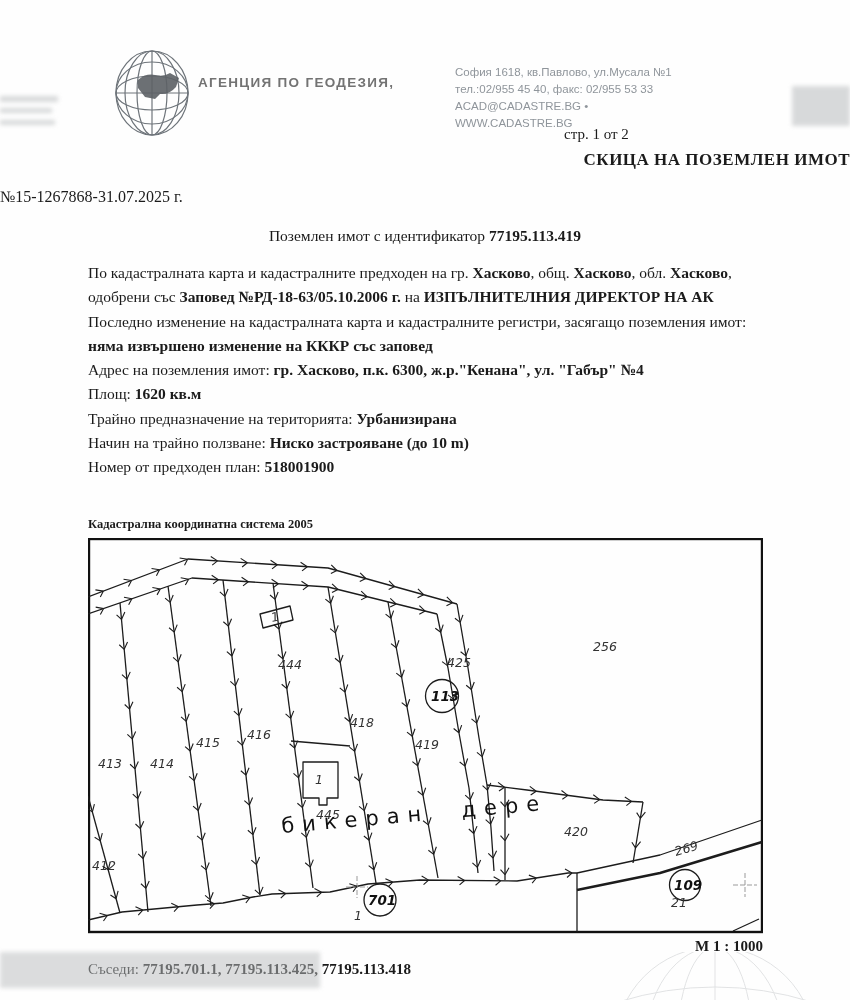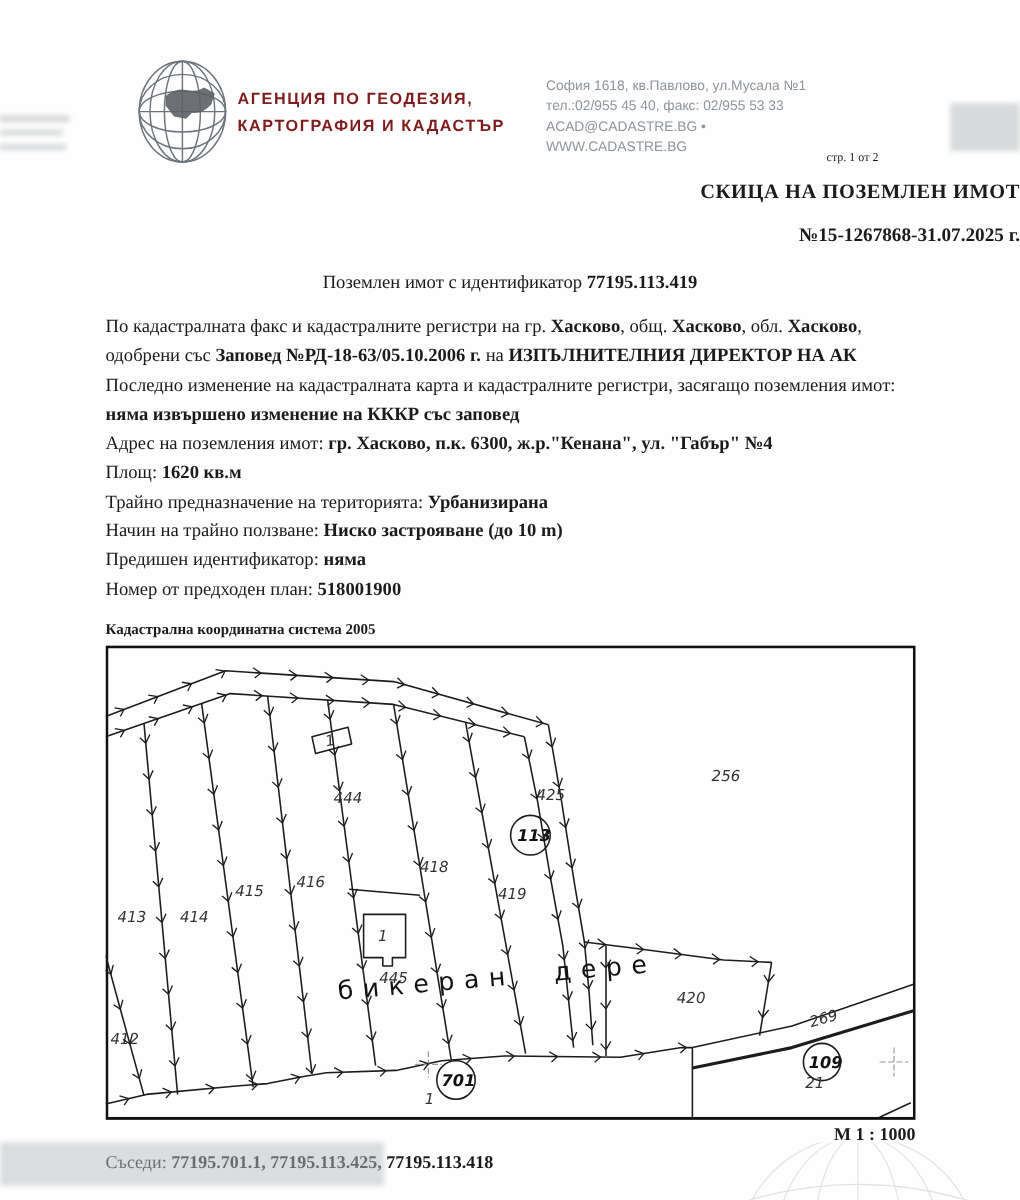--- a/index.html
+++ b/index.html
@@ -2,31 +2,31 @@
 <html><head>
 <meta charset="utf-8">
 <style>
   html,body{margin:0;padding:0}
   body{width:850px;height:1000px;background:#fefefe;position:relative;overflow:hidden;
        font-family:"Liberation Serif",serif;color:#1b1b1b}
   .abs{position:absolute}
   span.b{font-weight:bold}
 
   
-  .agency-text{left:198px;top:72px;width:260px;color:#7f1d1d;
+  .agency-text{left:198px;top:72px;width:260px;color:#737373;
     font-family:"Liberation Sans",sans-serif;font-weight:bold;font-size:13.5px;
     letter-spacing:1.3px;line-height:22px}
   .contact-text{left:455px;top:64px;width:238px;color:#8f959b;
     font-family:"Liberation Sans",sans-serif;font-size:11.5px;line-height:17px;text-align:left}
-  .page-label{left:532px;top:126px;width:200px;text-align:right;font-size:10px}
+  .page-label{left:564px;top:126px;width:200px;text-align:left;font-size:15px}
   .streak{background:#b9bcbe;filter:blur(2px);opacity:.55}
 
   
   .doc-title{left:0;top:150px;width:850px;text-align:right;font-weight:bold;font-size:17px;letter-spacing:.5px}
-  .doc-number{left:0;top:188px;width:850px;text-align:right;font-weight:bold;font-size:16px}
+  .doc-number{left:0;top:188px;width:850px;text-align:left;font-weight:normal;font-size:16px}
   .doc-subtitle{left:0;top:227px;width:850px;text-align:center;font-size:15.5px}
 
   
   .body-text{left:88px;top:261px;width:694px;font-size:15.5px;line-height:24.3px}
   .body-text p{margin:0}
   .coord-system{left:88px;top:517px;font-size:12.5px;font-weight:bold}
   .scale-label{left:88px;top:938px;width:675px;text-align:right;font-weight:bold;font-size:15px}
   .neighbors{left:88px;top:961px;font-size:15px}
 
   
@@ -60,43 +60,41 @@
     <line x1="44" y1="3" x2="44" y2="87"></line>
     <ellipse cx="44" cy="45" rx="36" ry="31"></ellipse>
     <ellipse cx="44" cy="45" rx="36" ry="17"></ellipse>
     <line x1="8" y1="45" x2="80" y2="45"></line>
   </g>
   <path d="M30,32 q8,-7 17,-5 q9,2 15,-2 l9,5 -3,9 q-7,8 -16,7 l-5,5 -10,-2 -7,-9 z" fill="#5c6165" opacity="0.9"></path>
 </svg>
 
 <div class="abs agency-text">
   <div>АГЕНЦИЯ ПО ГЕОДЕЗИЯ,</div>
-  <div>КАРТОГРАФИЯ И КАДАСТЪР</div>
 </div>
 
 <div class="abs contact-text">
   <div>София 1618, кв.Павлово, ул.Мусала №1</div>
   <div>тел.:02/955 45 40, факс: 02/955 53 33</div>
   <div>ACAD@CADASTRE.BG • WWW.CADASTRE.BG</div>
 </div>
 
 <div class="abs page-label">стр. 1 от 2</div>
 
 <div class="abs doc-title">СКИЦА НА ПОЗЕМЛЕН ИМОТ</div>
 <div class="abs doc-number">№15-1267868-31.07.2025 г.</div>
 <div class="abs doc-subtitle"><span>Поземлен имот с идентификатор </span><span class="b">77195.113.419</span></div>
 
 <div class="abs body-text">
-  <p><span>По кадастралната факс и кадастралните регистри на гр. </span><span class="b">Хасково</span><span>, общ. </span><span class="b">Хасково</span><span>, обл. </span><span class="b">Хасково</span><span>, одобрени със </span><span class="b">Заповед №РД-18-63/05.10.2006 г.</span><span> на </span><span class="b">ИЗПЪЛНИТЕЛНИЯ ДИРЕКТОР НА АК</span></p>
+  <p><span>По кадастралната карта и кадастралните предходен на гр. </span><span class="b">Хасково</span><span>, общ. </span><span class="b">Хасково</span><span>, обл. </span><span class="b">Хасково</span><span>, одобрени със </span><span class="b">Заповед №РД-18-63/05.10.2006 г.</span><span> на </span><span class="b">ИЗПЪЛНИТЕЛНИЯ ДИРЕКТОР НА АК</span></p>
   <p><span>Последно изменение на кадастралната карта и кадастралните регистри, засягащо поземления имот: </span><span class="b">няма извършено изменение на КККР със заповед</span></p>
   <p><span>Адрес на поземления имот: </span><span class="b">гр. Хасково, п.к. 6300, ж.р."Кенана", ул. "Габър" №4</span></p>
   <p><span>Площ: </span><span class="b">1620 кв.м</span></p>
   <p><span>Трайно предназначение на територията: </span><span class="b">Урбанизирана</span></p>
   <p><span>Начин на трайно ползване: </span><span class="b">Ниско застрояване (до 10 m)</span></p>
-  <p><span>Предишен идентификатор: </span><span class="b">няма</span></p>
   <p><span>Номер от предходен план: </span><span class="b">518001900</span></p>
 </div>
 
 <div class="abs coord-system">Кадастрална координатна система 2005</div>
 
 <svg class="abs map" width="675" height="396" viewBox="0 0 675 396">
   <rect class="frame" x="1" y="1" width="673" height="393"></rect>
 
   <polyline class="mline" points="0,59 100,21 240,30 369,66"></polyline>
   <polyline class="mline" points="0,76 104,40 240,49 349,76"></polyline>

